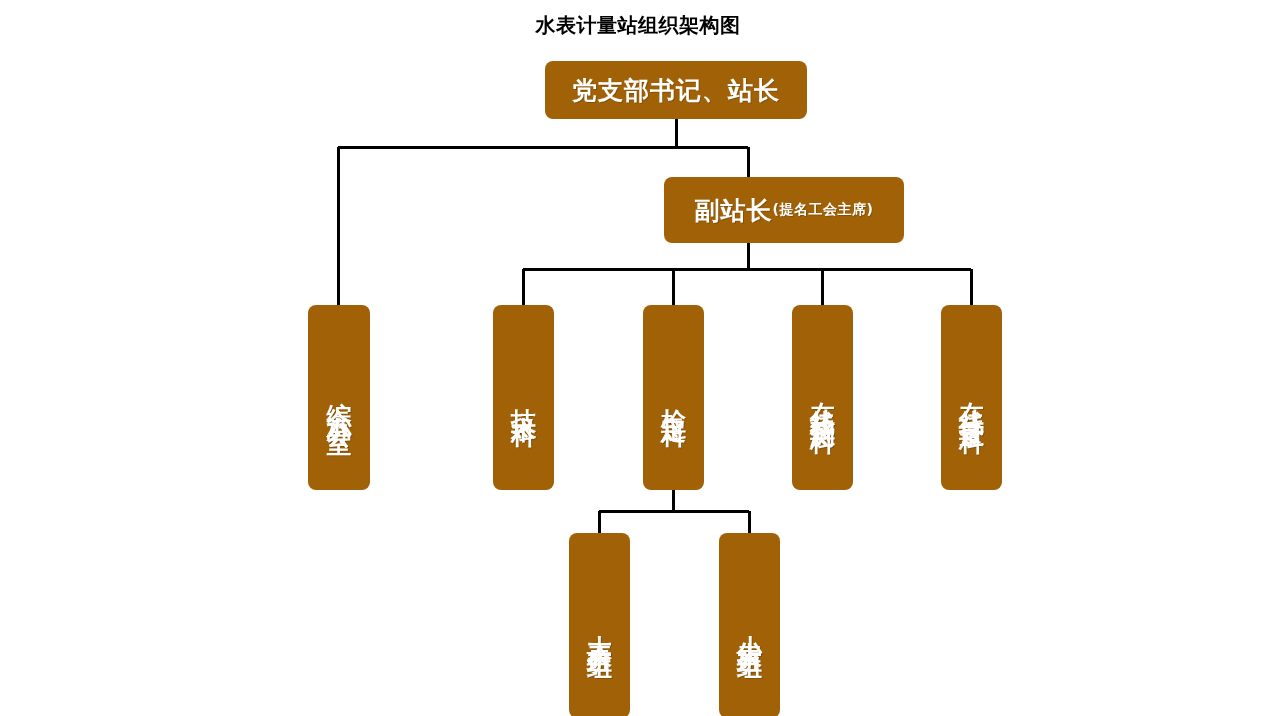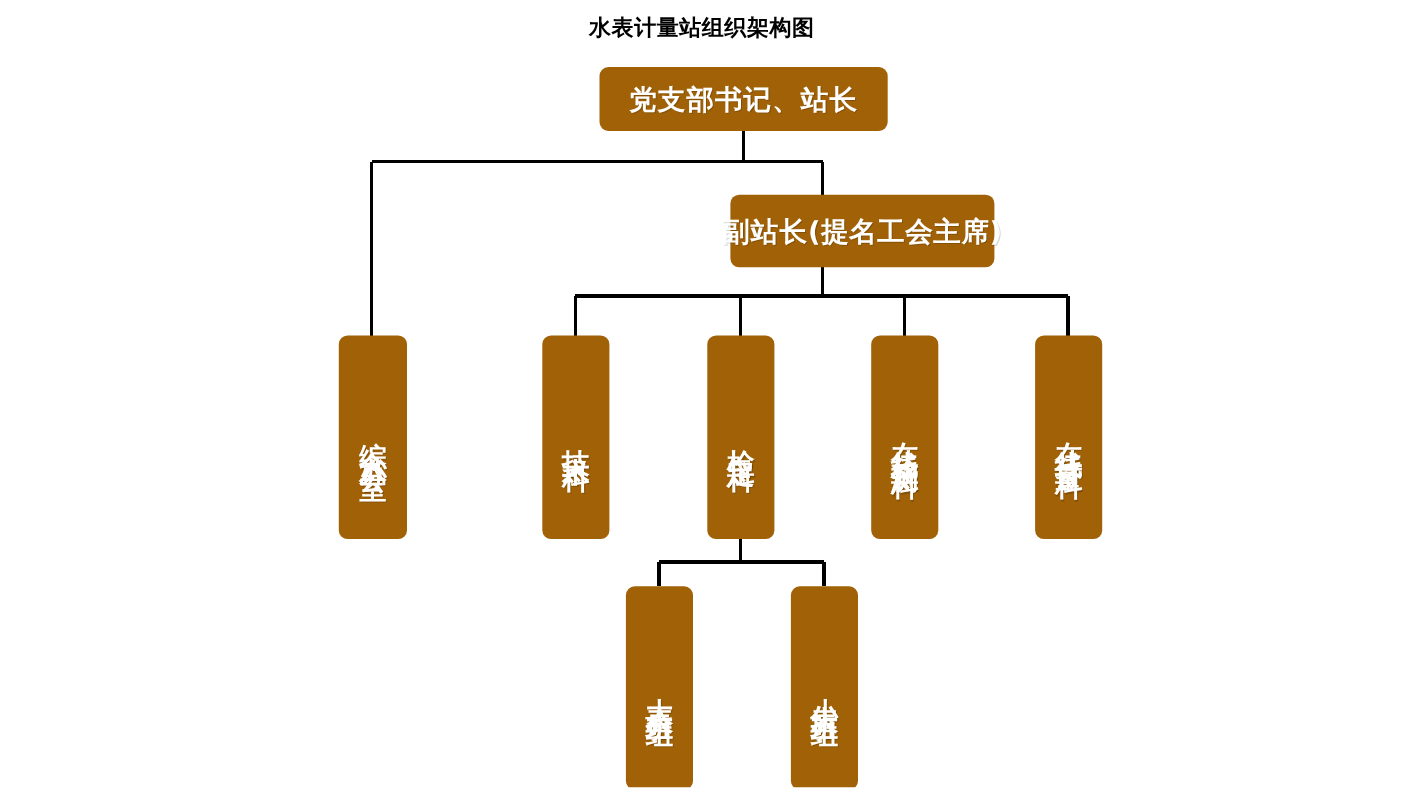--- a/index.html
+++ b/index.html
@@ -56,21 +56,21 @@
   }
   .node.vertical {
     writing-mode: vertical-rl;
     text-orientation: upright;
     font-size: 25px;
     letter-spacing: 7px;
     line-height: 1;
     padding-top: 4px;
   }
   .node .sub-label {
-    font-size: 25px;
+    font-size: 14px;
     letter-spacing: 0.5px;
   }
   
   #node-director      { left: 545px; top: 61px;  width: 262px; height: 58px; }
   #node-deputy        { left: 626px; top: 177px; width: 240px; height: 66px; margin-left: 38px; }
   #node-office        { left: 308px; top: 305px; width: 62px;  height: 185px; }
   #node-tech          { left: 493px; top: 305px; width: 61px;  height: 185px; }
   #node-verification  { left: 643px; top: 305px; width: 61px;  height: 185px; }
   #node-online-test   { left: 792px; top: 305px; width: 61px;  height: 185px; }
   #node-online-meter  { left: 941px; top: 305px; width: 61px;  height: 185px; }

